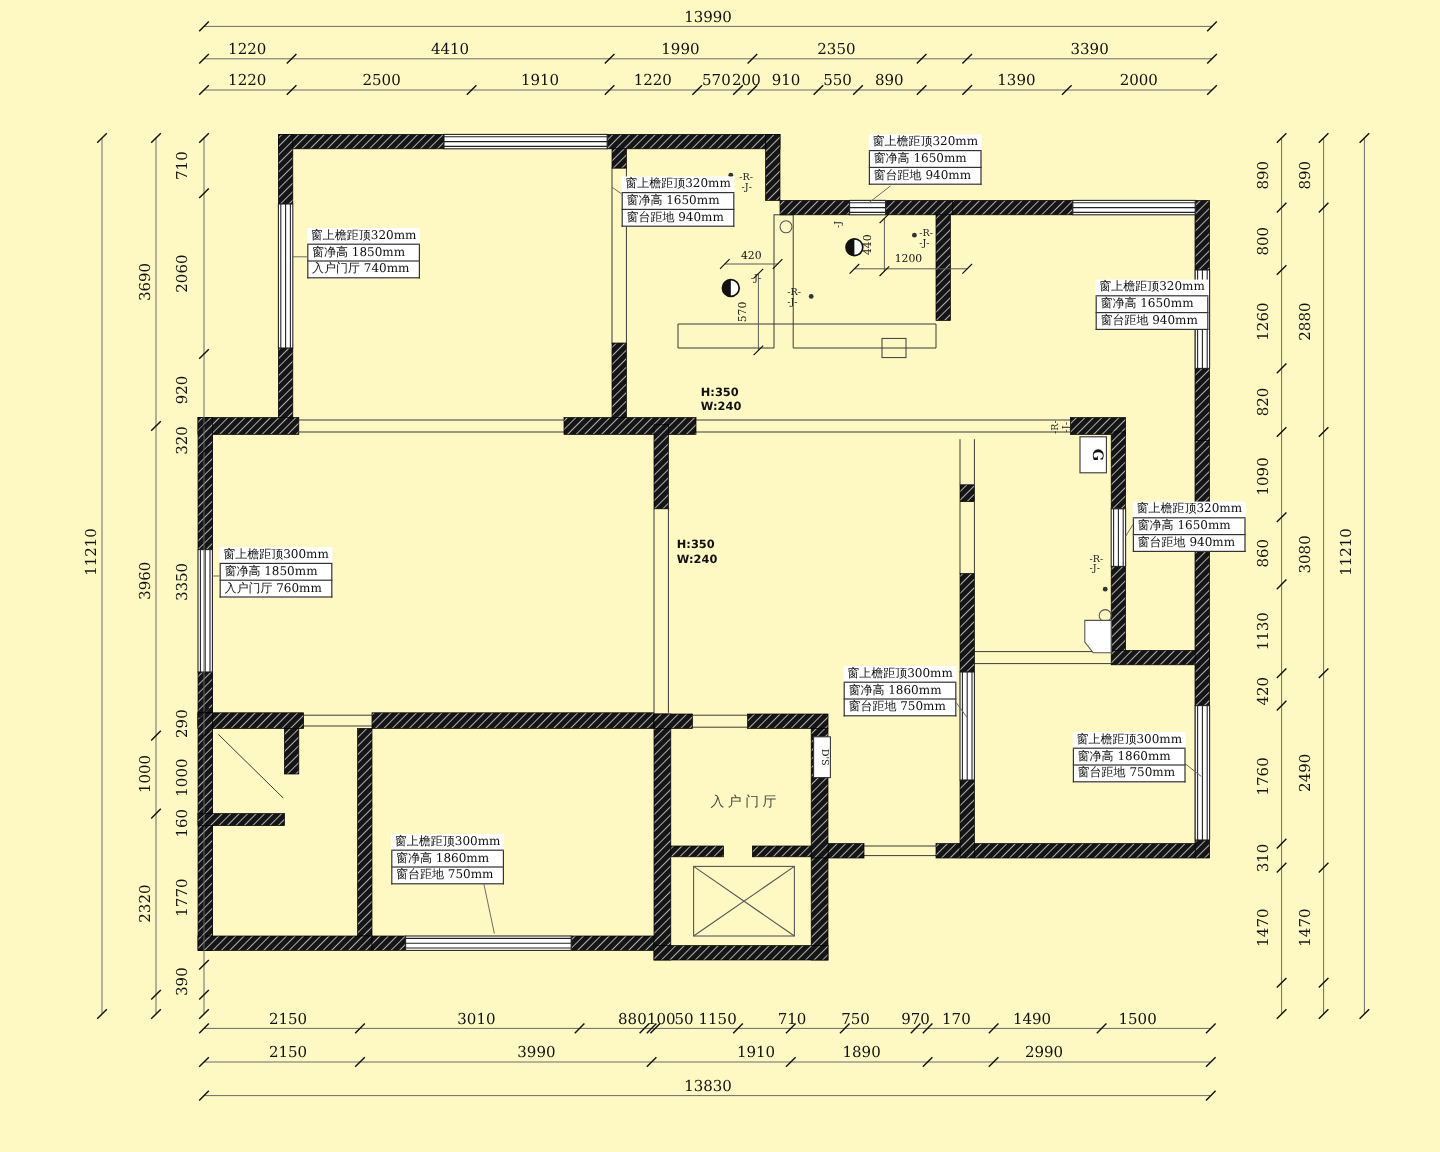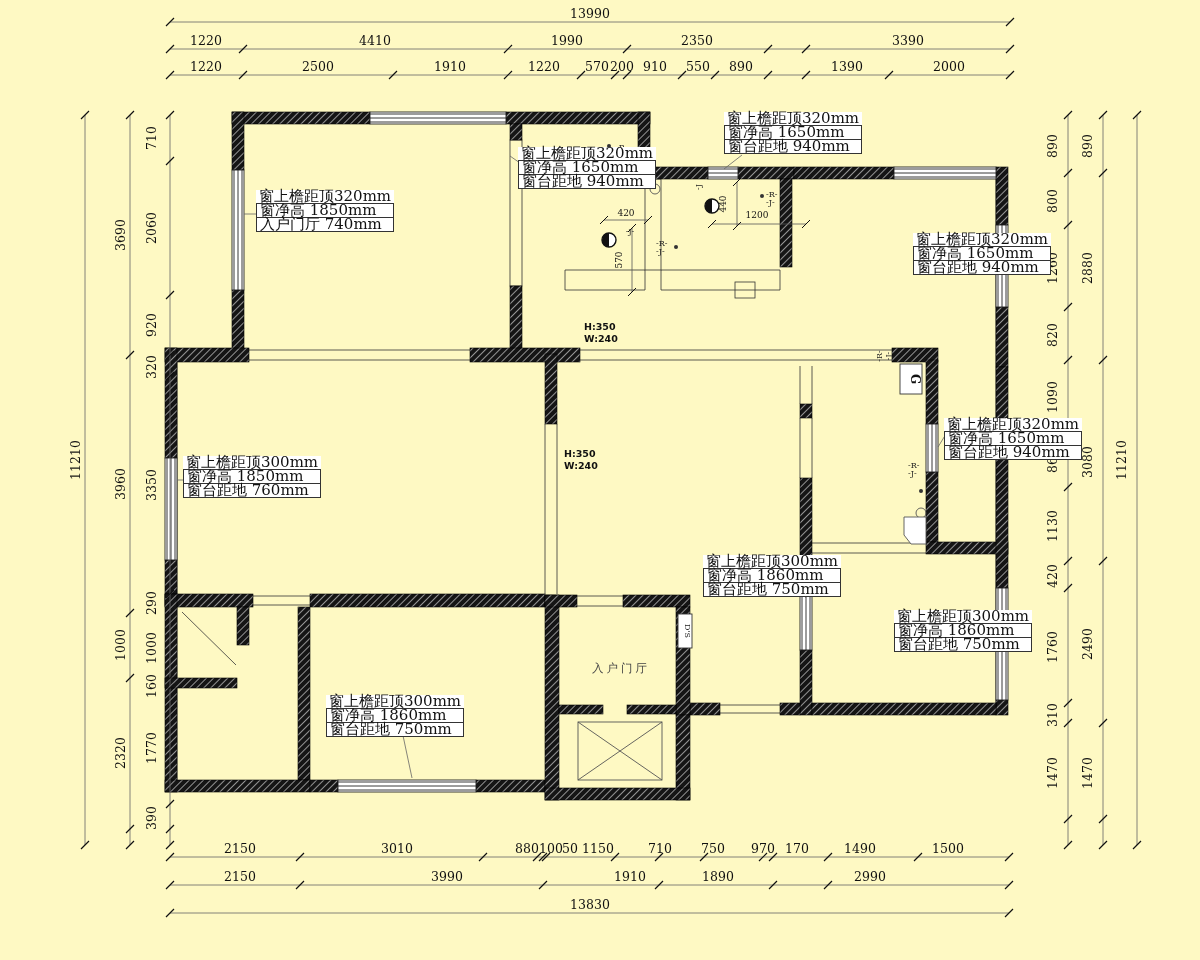--- a/index.html
+++ b/index.html
@@ -6,21 +6,21 @@
   .stage{position:relative;width:1200px;height:960px;background:#fef9c3;overflow:hidden;
          font-family:"DejaVu Serif","Liberation Serif",serif}
   svg{position:absolute;left:0;top:0}
   svg text{font-family:"DejaVu Serif","Liberation Serif",serif;font-size:12.5px;fill:#111}
   svg text.s{font-size:9px}
   svg text.s7{font-size:8px;fill:#222}
   svg text.b{font-family:"DejaVu Sans","Liberation Sans",sans-serif;font-weight:bold;font-size:9.5px}
   svg text.room{font-size:11.5px;fill:#444;letter-spacing:3px}
   svg text.gt{font-size:12px;font-weight:bold}
   .w{fill:url(#h);stroke:#000;stroke-width:.6}
-  .wl{position:absolute;background:#fff;font-size:15px;color:#111;z-index:5}
+  .wl{position:absolute;background:#fff;font-size:10px;color:#111;z-index:5}
   .wl .r{padding:0 3px;line-height:13px;white-space:nowrap;border:1px solid #333;border-top:0}
   .wl .r:first-child{border:0;border-bottom:1px solid #333}
 </style>
 </head>
 <body>
 
 <div class="stage">
 <svg width="1200" height="960" viewBox="0 0 1200 960">
   <defs>
     <pattern id="h" width="5" height="5" patternUnits="userSpaceOnUse" patternTransform="rotate(45)">
@@ -297,21 +297,21 @@
     <div class="r">窗台距地  940mm</div>
   </div>
   <div class="wl" style="left:913px;top:233px">
     <div class="r">窗上檐距顶320mm</div>
     <div class="r">窗净高  1650mm</div>
     <div class="r">窗台距地  940mm</div>
   </div>
   <div class="wl" style="left:183px;top:456px">
     <div class="r">窗上檐距顶300mm</div>
     <div class="r">窗净高  1850mm</div>
-    <div class="r">窗台距地  760mm</div>
+    <div class="r">入户门厅  760mm</div>
   </div>
   <div class="wl" style="left:944px;top:418px">
     <div class="r">窗上檐距顶320mm</div>
     <div class="r">窗净高  1650mm</div>
     <div class="r">窗台距地  940mm</div>
   </div>
   <div class="wl" style="left:703px;top:555px">
     <div class="r">窗上檐距顶300mm</div>
     <div class="r">窗净高  1860mm</div>
     <div class="r">窗台距地  750mm</div>

